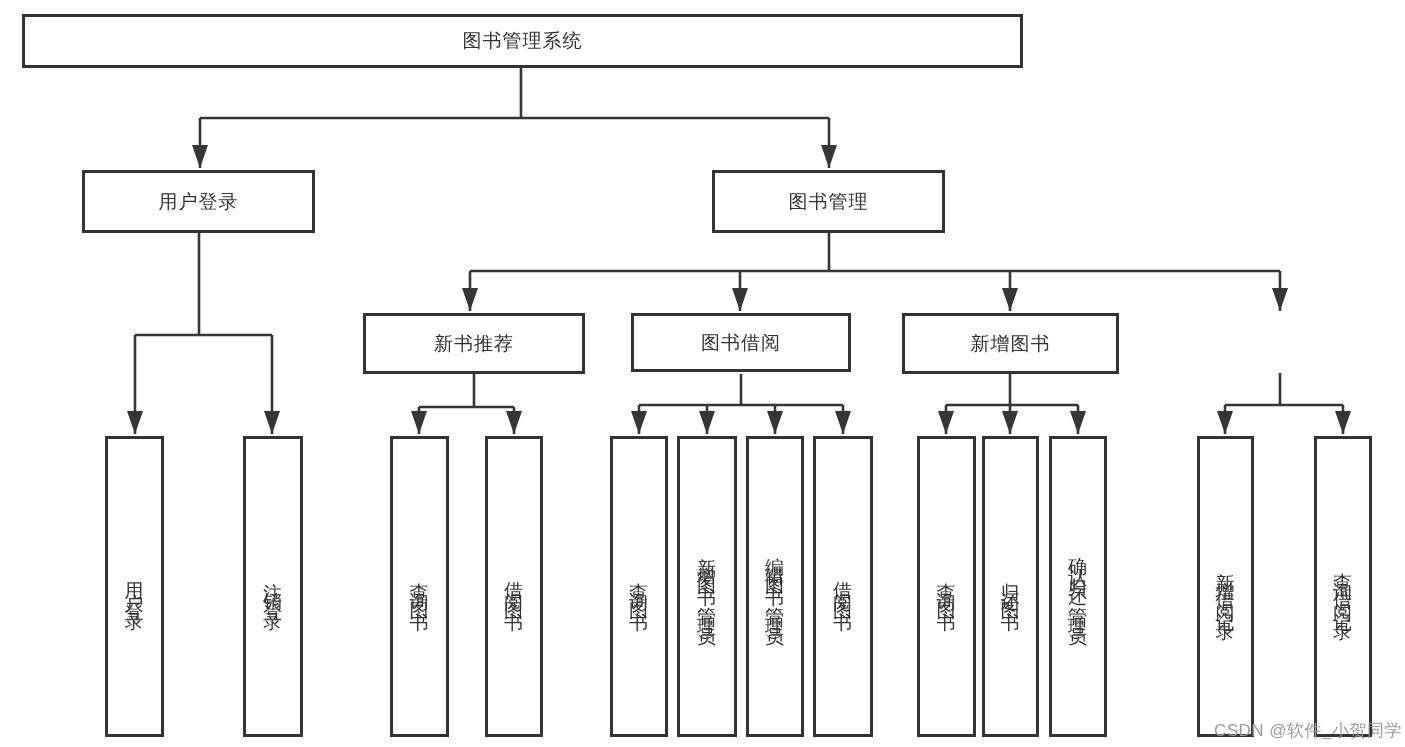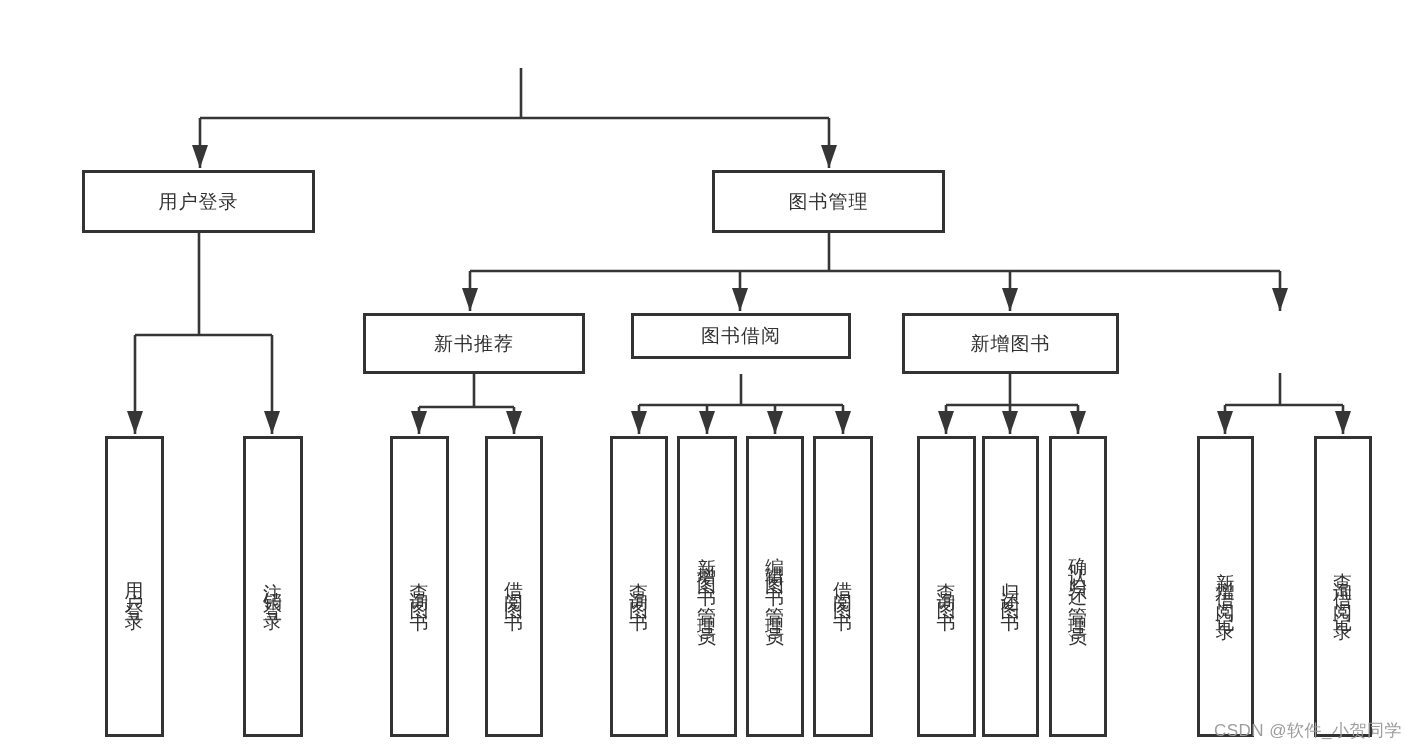--- a/index.html
+++ b/index.html
@@ -67,32 +67,35 @@
     <path class="ln" d="M1010,374 V405 M946,405 H1078"></path>
     <path class="ln" d="M946,405 V434" marker-end="url(#arrow)"></path>
     <path class="ln" d="M1010,405 V434" marker-end="url(#arrow)"></path>
     <path class="ln" d="M1078,405 V434" marker-end="url(#arrow)"></path>
 
     <path class="ln" d="M1280,373 V405 M1225,405 H1343"></path>
     <path class="ln" d="M1225,405 V434" marker-end="url(#arrow)"></path>
     <path class="ln" d="M1343,405 V434" marker-end="url(#arrow)"></path>
   </svg>
 
+  <div class="node h" style="left:22px;top:14px;width:1001px;height:54px">
+    <span>图书管理系统</span>
+  </div>
 
   <div class="node h" style="left:82px;top:170px;width:233px;height:63px">
     <span>用户登录</span>
   </div>
   <div class="node h" style="left:712px;top:170px;width:233px;height:63px">
     <span>图书管理</span>
   </div>
 
   <div class="node h" style="left:363px;top:313px;width:222px;height:61px">
     <span>新书推荐</span>
   </div>
-  <div class="node h" style="left:631px;top:313px;width:220px;height:46px">
+  <div class="node h" style="left:631px;top:313px;width:220px;height:59px">
     <span>图书借阅</span>
   </div>
   <div class="node h" style="left:902px;top:313px;width:217px;height:61px">
     <span>新增图书</span>
   </div>
 
   <div class="node v" style="left:105px;top:436px;width:59px;height:301px">
     <span>用户登录</span>
   </div>
   <div class="node v" style="left:243px;top:436px;width:60px;height:301px">

